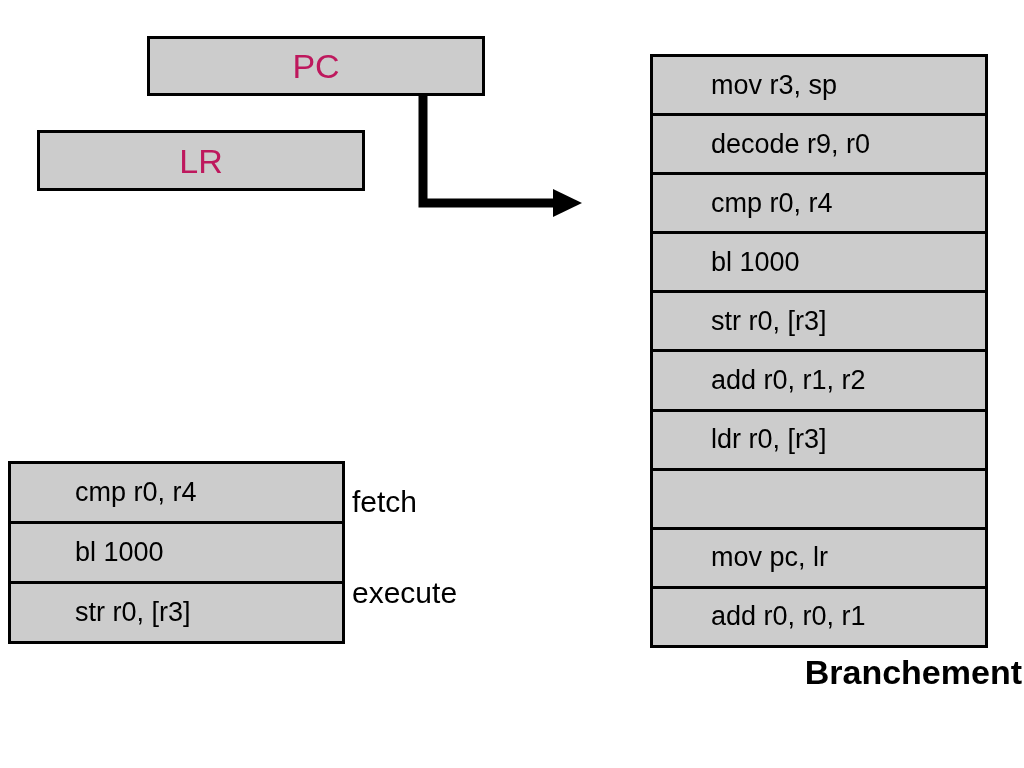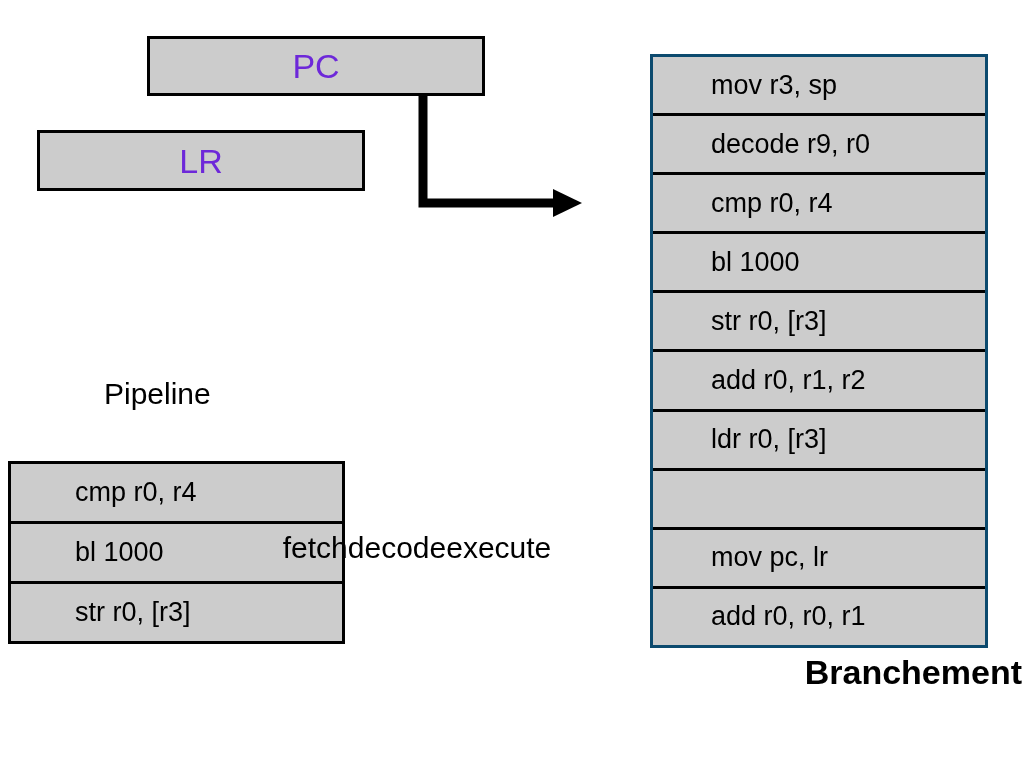--- a/index.html
+++ b/index.html
@@ -26,21 +26,21 @@
     background: #cccccc;
     border: 3px solid #000000;
     box-sizing: border-box;
     display: flex;
     align-items: center;
     justify-content: center;
   }
   .reg-box .reg-label {
     font-size: 34px;
     line-height: 1;
-    color: #6d28d9;
+    color: #be185d;
   }
 
   #pc-box { left: 147px; top: 36px; width: 338px; height: 60px; }
   #lr-box { left: 37px;  top: 130px; width: 328px; height: 61px; }
 
   
   #pc-connector {
     position: absolute;
     left: 410px;
     top: 90px;
@@ -78,27 +78,26 @@
     box-sizing: border-box;
     border-bottom: 3px solid #000000;
     font-size: 27px;
     line-height: 1;
     white-space: nowrap;
   }
   .pipeline-row:last-child { border-bottom: none; }
 
   #pipeline-stages {
     position: absolute;
-    left: 332px;
+    left: 352px;
     top: 461px;
     width: 170px;
     height: 183px;
     display: flex;
-    flex-direction: row;
-    justify-content: center;
+    flex-direction: column;
   }
   .stage-label {
     flex: 1 1 0;
     display: flex;
     align-items: center;
     font-size: 30px;
     line-height: 1;
     white-space: nowrap;
     padding-bottom: 10px;
     box-sizing: border-box;
@@ -125,21 +124,21 @@
     padding-bottom: 14px;
     box-sizing: border-box;
   }
 
   #memory-box {
     position: absolute;
     left: 650px;
     top: 54px;
     width: 338px;
     height: 594px;
-    border: 3px solid #0c4a6e;
+    border: 3px solid #000000;
     box-sizing: border-box;
     background: #cccccc;
     display: flex;
     flex-direction: column;
   }
   .mem-row {
     flex: 1 1 0;
     display: flex;
     align-items: center;
     padding-left: 58px;
@@ -178,37 +177,35 @@
 
   <div class="reg-box" id="lr-box">
     <span class="reg-label">LR</span>
   </div>
 
   <svg id="pc-connector" viewBox="0 0 175 135" width="175" height="135">
     <polyline points="13,6 13,113 148,113" fill="none" stroke="#000000" stroke-width="9" stroke-linecap="butt" stroke-linejoin="miter"></polyline>
     <polygon points="143,99 172,113 143,127" fill="#000000"></polygon>
   </svg>
 
-  <div id="pipeline-title">Pipeline</div>
 
   <div id="pipeline-box">
     <div class="pipeline-row">
       <span>cmp r0, r4</span>
     </div>
     <div class="pipeline-row">
       <span>bl 1000</span>
     </div>
     <div class="pipeline-row">
       <span>str r0, [r3]</span>
     </div>
   </div>
 
   <div id="pipeline-stages">
     <div class="stage-label">fetch</div>
-    <div class="stage-label">decode</div>
     <div class="stage-label">execute</div>
   </div>
 
 
   <div id="memory-box">
     <div class="mem-row">
       <span>mov r3, sp</span>
     </div>
     <div class="mem-row">
       <span>decode r9, r0</span>

